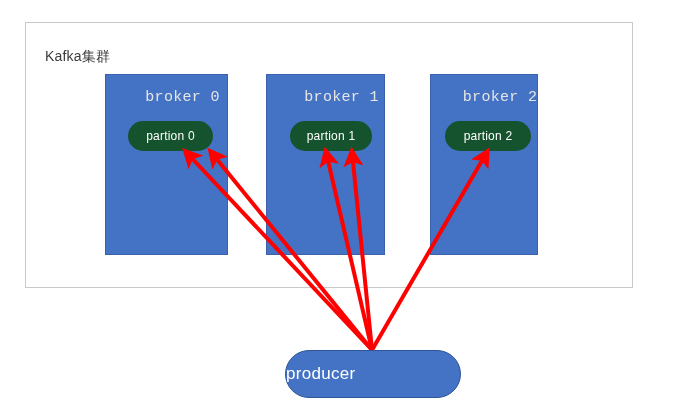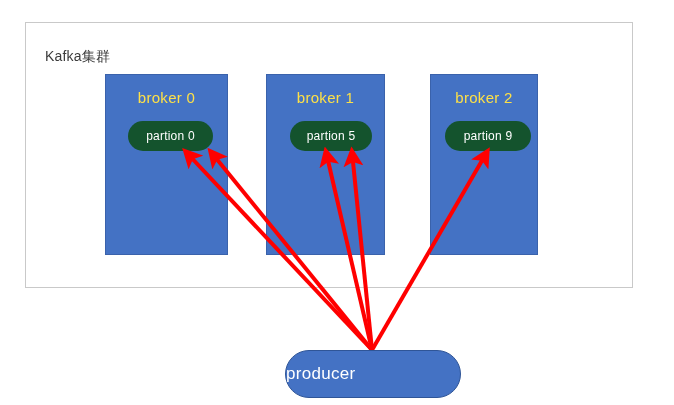--- a/index.html
+++ b/index.html
@@ -43,26 +43,27 @@
     background: #4472C4;
     border: 1px solid #3a62ab;
     box-sizing: border-box;
   }
   .broker-0 { left: 105px; width: 123px; }
   .broker-1 { left: 266px; width: 119px; }
   .broker-2 { left: 430px; width: 108px; }
   .broker-label {
     position: absolute;
     top: 14px;
-    left: 0;
+    left: 16px;
     width: 100%;
     text-align: center;
-    color: #fde047;
+    color: #e5e5e5;
     font-size: 15px;
     letter-spacing: 0.3px;
+    font-family: Liberation Mono, monospace;
   }
   
   .partition {
     position: absolute;
     top: 46px;
     height: 30px;
     border-radius: 15px;
     background: #14532d;
     display: flex;
     align-items: center;
@@ -114,28 +115,28 @@
   <div class="broker broker-0">
     <div class="broker-label">broker 0</div>
     <div class="partition partition-0">
       <span>partion 0</span>
     </div>
   </div>
 
   <div class="broker broker-1">
     <div class="broker-label">broker 1</div>
     <div class="partition partition-1">
-      <span>partion 5</span>
+      <span>partion 1</span>
     </div>
   </div>
 
   <div class="broker broker-2">
     <div class="broker-label">broker 2</div>
     <div class="partition partition-2">
-      <span>partion 9</span>
+      <span>partion 2</span>
     </div>
   </div>
 
   <svg class="arrows" viewBox="0 0 674 405" xmlns="http://www.w3.org/2000/svg">
     <defs>
       <marker id="ah" markerWidth="5" markerHeight="5" refX="3.6" refY="2.5" orient="auto" markerUnits="strokeWidth">
         <path d="M0,0 L5,2.5 L0,5 L1.1,2.5 z" fill="#FF0000"></path>
       </marker>
     </defs>
     <g id="arrow-group" stroke="#FF0000" stroke-width="4" fill="none" marker-end="url(#ah)" stroke-linecap="butt">

